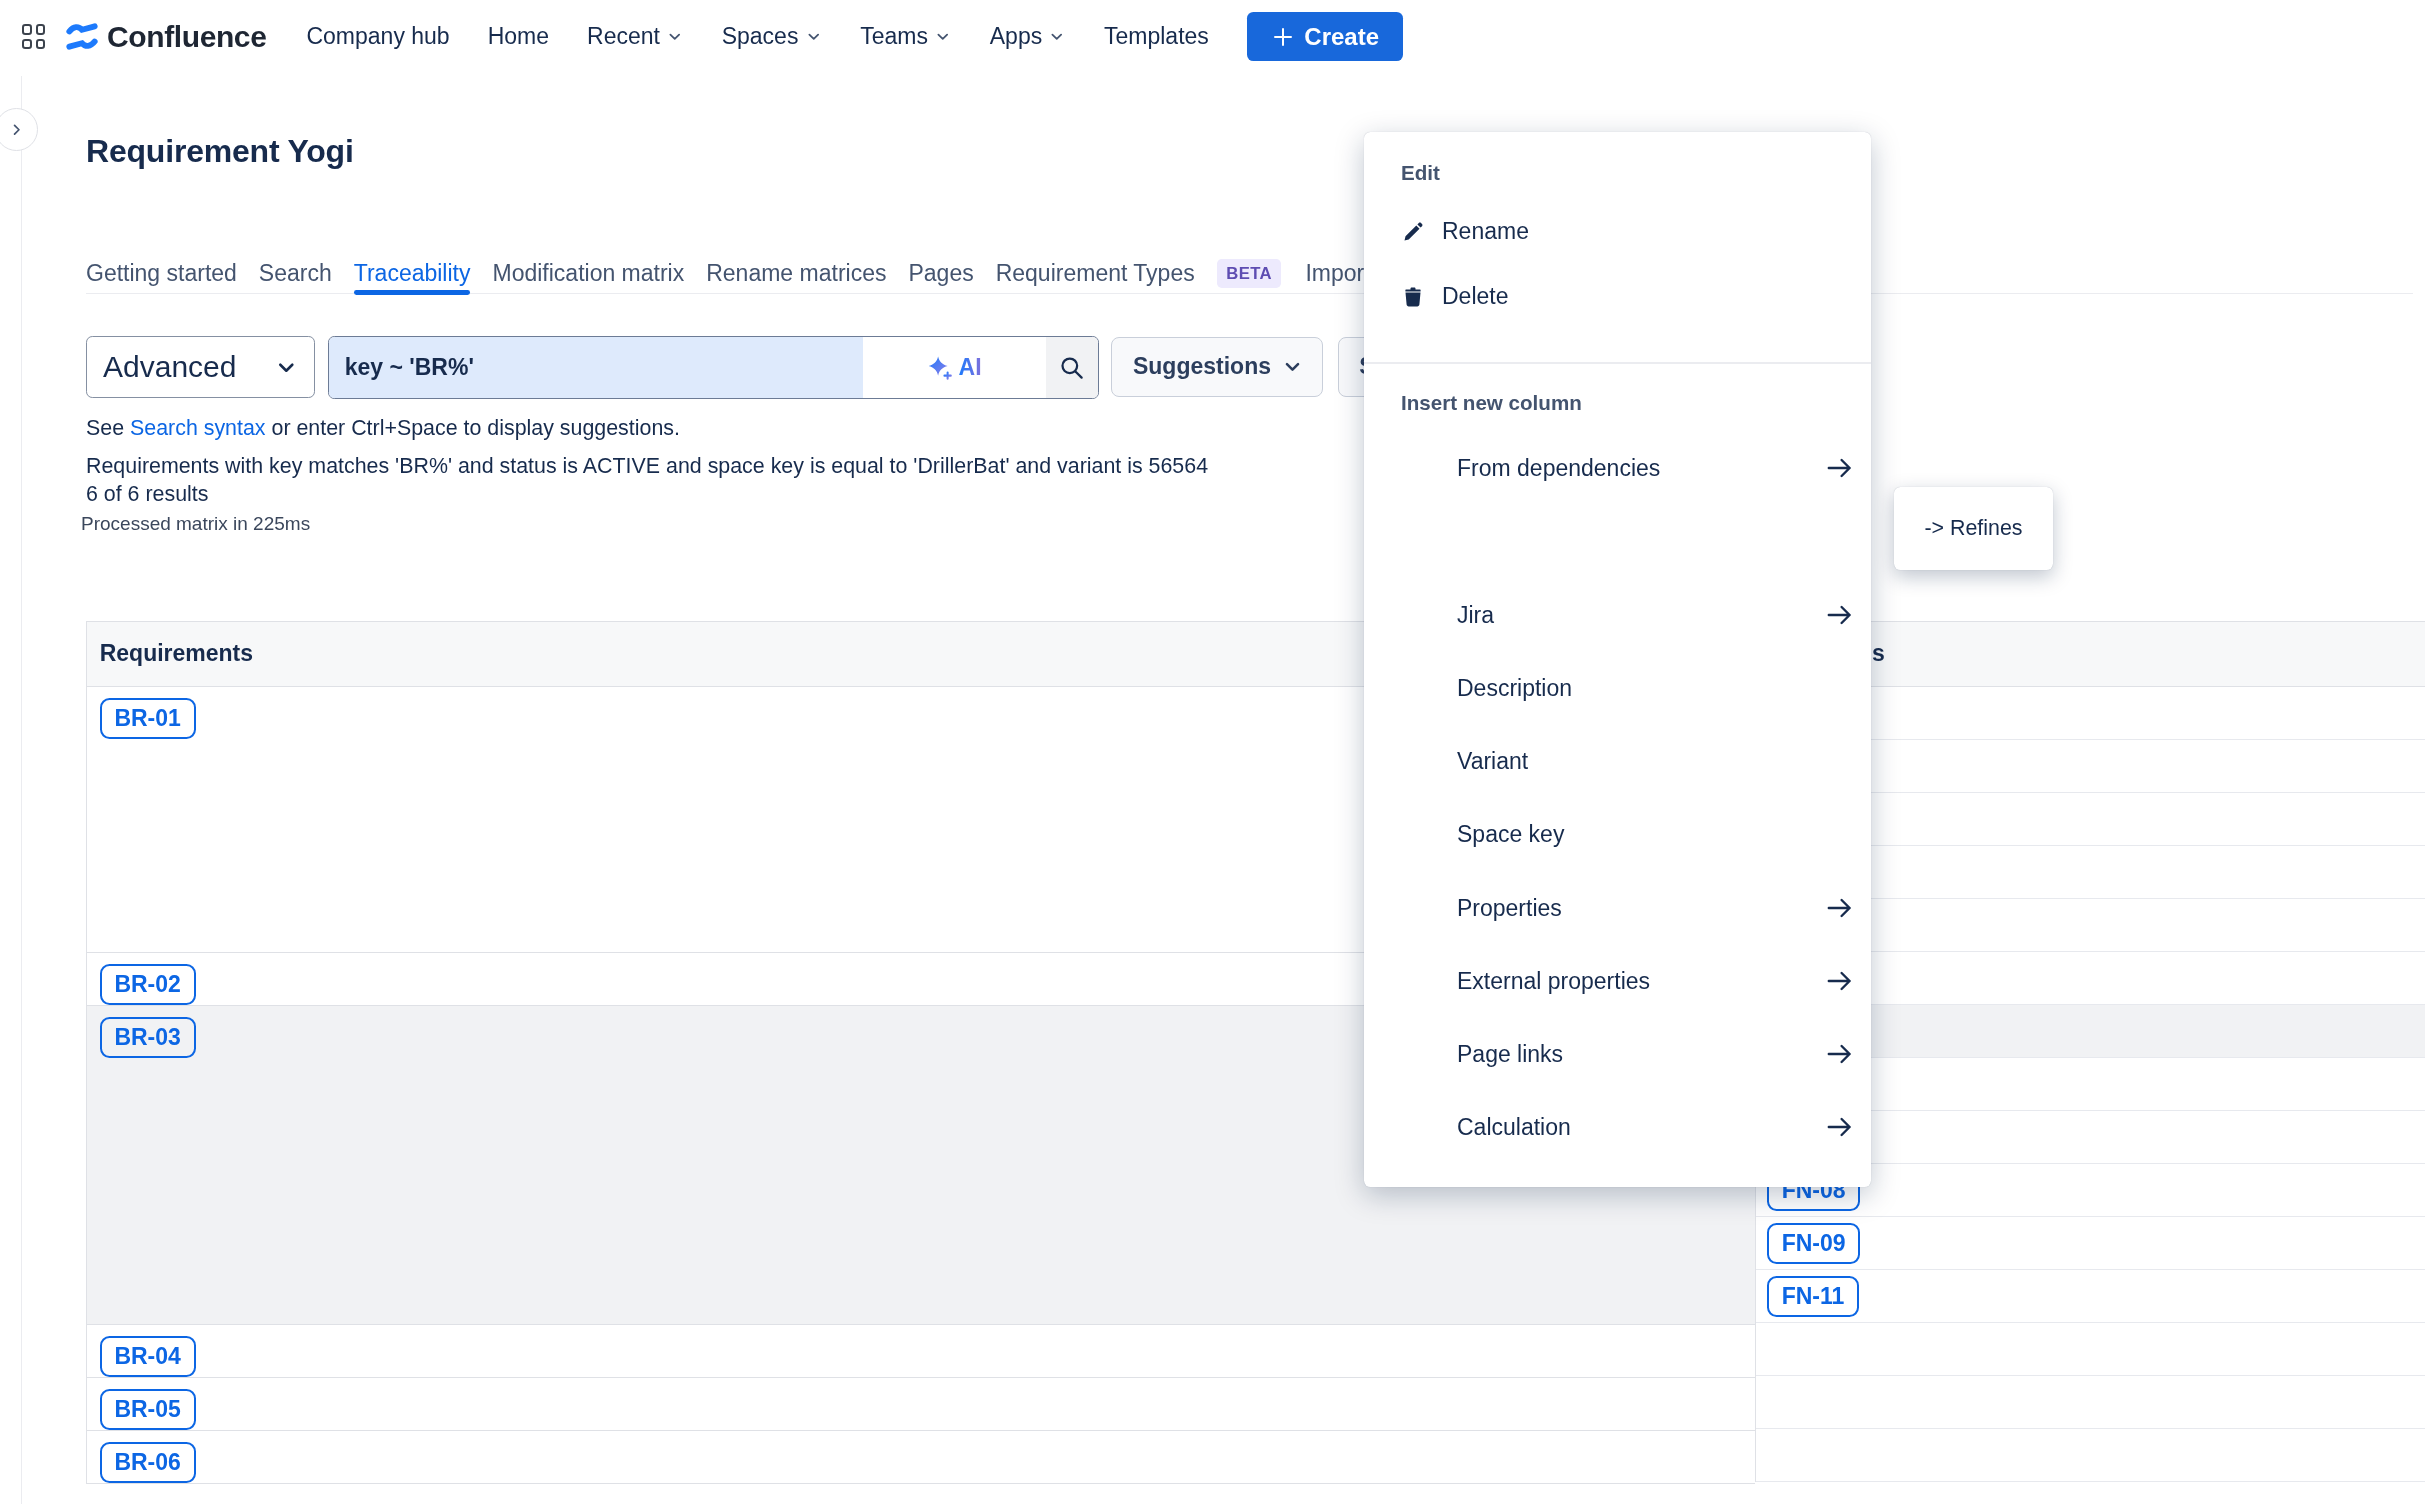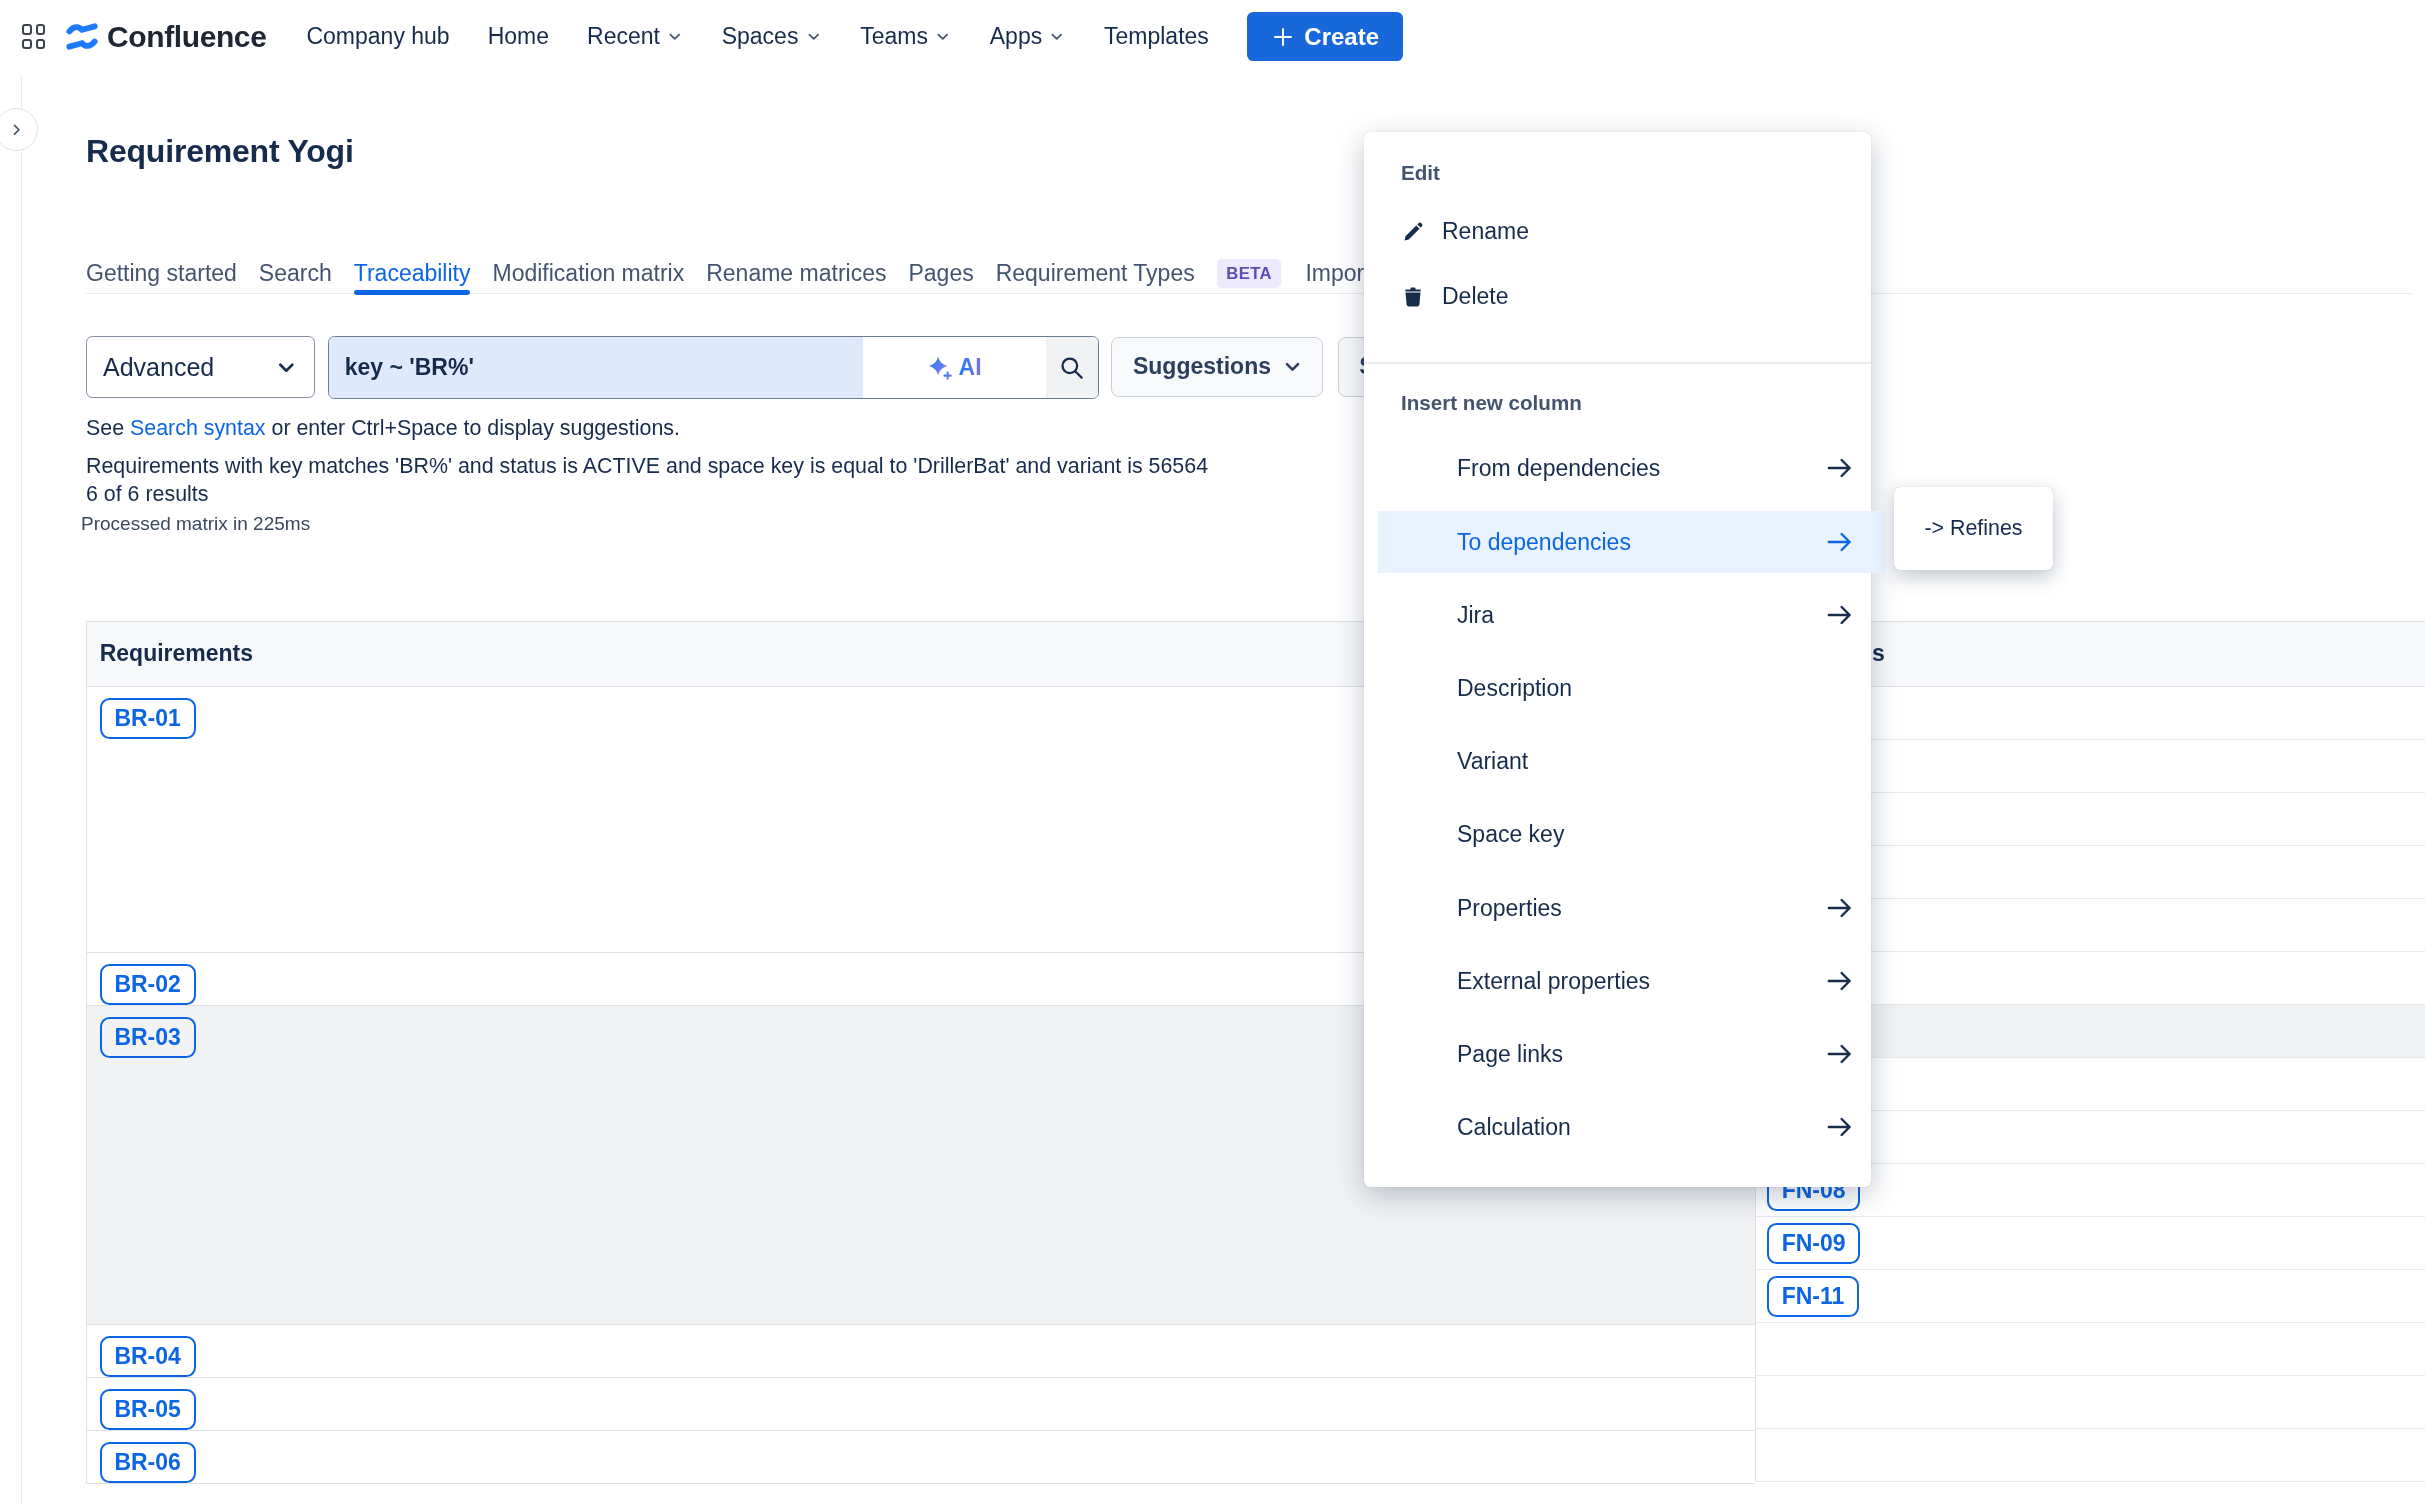--- a/index.html
+++ b/index.html
@@ -28,21 +28,21 @@
   .page-title { position:absolute; left:86px; top:133px; font-size:32px; font-weight:700; color:#172B4D; letter-spacing:-0.2px; }
 
   .tabs { position:absolute; left:86px; top:254px; width:2327px; height:40px; display:flex; align-items:center; border-bottom:1.6px solid #EBECF0; }
   .tab { position:relative; height:40px; display:flex; align-items:center; font-size:23px; font-weight:500; color:#44546F; margin-right:22px; cursor:pointer; white-space:nowrap; }
   .tab.active { color:#0C66E4; }
   .tab.active::after { content:""; position:absolute; left:0; right:0; bottom:-1.6px; height:4.8px; background:#0C66E4; border-radius:2.4px; }
   .beta-badge { margin-right:24px; background:#EDEAFD; color:#5E4DB2; font-size:16.7px; font-weight:700; letter-spacing:0.4px; padding:4.8px 9.5px; border-radius:4.8px; }
 
   
   .search-row { position:absolute; left:86px; top:336px; display:flex; align-items:flex-start; }
-  .mode-select { width:229px; height:62px; border:1.6px solid #8590A2; border-radius:6.3px; background:#fff; display:flex; align-items:center; justify-content:space-between; padding:0 17.5px 0 16px; font-size:25px; color:#172B4D; margin-right:12.7px; cursor:pointer; }
+  .mode-select { width:229px; height:62px; border:1.6px solid #8590A2; border-radius:6.3px; background:#fff; display:flex; align-items:center; justify-content:space-between; padding:0 17.5px 0 16px; font-size:30px; color:#172B4D; margin-right:12.7px; cursor:pointer; }
   .mode-select svg { width:20.6px; height:20.6px; }
   .query-box { width:771px; height:63px; border:1.6px solid #6C7B95; border-radius:6.3px; background:#fff; display:flex; overflow:hidden; margin-right:12.7px;gap:43px; }
   .query-text { flex:1; background:#DEEAFC; display:flex; align-items:center; padding-left:16px; font-size:23px; font-weight:700; color:#172B4D; white-space:pre; }
   .ai-zone { width:97px; background:#fff; display:flex; align-items:center; justify-content:center; gap:6.3px; }
   .ai-zone svg { width:25.4px; height:25.4px; }
   .ai-label { font-size:23px; font-weight:800; background:linear-gradient(90deg,#1D7AFC,#8270DB); -webkit-background-clip:text; background-clip:text; color:transparent; }
   .search-btn { width:52px; background:#F1F2F4; display:flex; align-items:center; justify-content:center; border:none; cursor:pointer; }
   .search-btn svg { width:27px; height:27px; }
   .gray-btn { height:60px; margin-top:0.8px; background:#F8F9FB; border:1.6px solid #C9CFDA; border-radius:8px; display:flex; align-items:center; gap:11px; padding:0 20.6px; font-size:23px; font-weight:600; color:#2C3E5D; cursor:pointer; }
   .gray-btn svg { width:19px; height:19px; }
@@ -287,26 +287,20 @@
     </div>
     <div class="ctx-divider"></div>
     <div class="ctx-title ctx-title-insert">Insert new column</div>
 
     <div class="ins-item ins-0">
       <span class="mi-label">From dependencies</span>
       <svg class="mi-arrow" viewBox="0 0 40 40">
           <path d="M6 20h26M22 10l10 10-10 10" stroke="#172B4D" stroke-width="3" fill="none" stroke-linecap="round" stroke-linejoin="round"></path>
         </svg>
     </div>
-    <div class="ins-item ins-1 hl">
-      <span class="mi-label">To dependencies</span>
-      <svg class="mi-arrow" viewBox="0 0 40 40">
-          <path d="M6 20h26M22 10l10 10-10 10" stroke="#0C66E4" stroke-width="3" fill="none" stroke-linecap="round" stroke-linejoin="round"></path>
-        </svg>
-    </div>
     <div class="ins-item ins-2">
       <span class="mi-label">Jira</span>
       <svg class="mi-arrow" viewBox="0 0 40 40">
           <path d="M6 20h26M22 10l10 10-10 10" stroke="#172B4D" stroke-width="3" fill="none" stroke-linecap="round" stroke-linejoin="round"></path>
         </svg>
     </div>
     <div class="ins-item ins-3">
       <span class="mi-label">Description</span>
     </div>
     <div class="ins-item ins-4">

